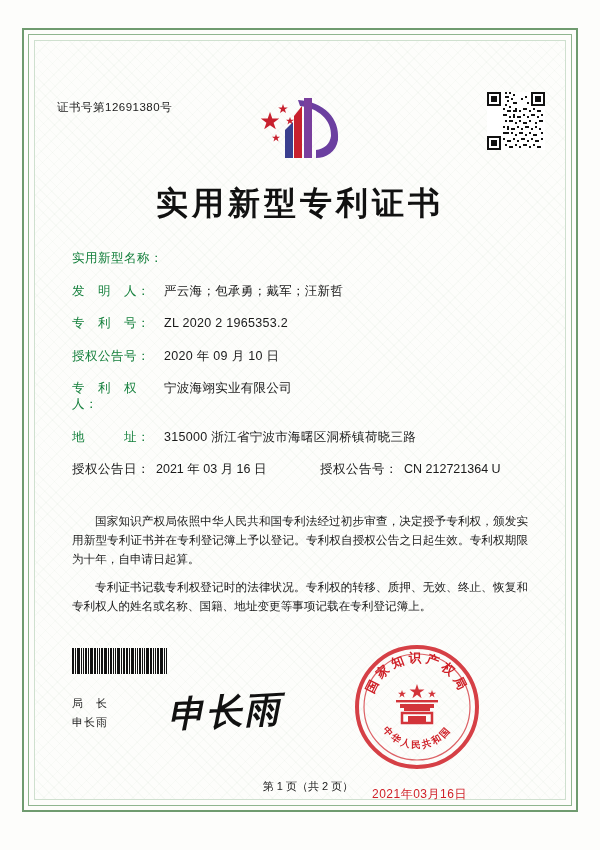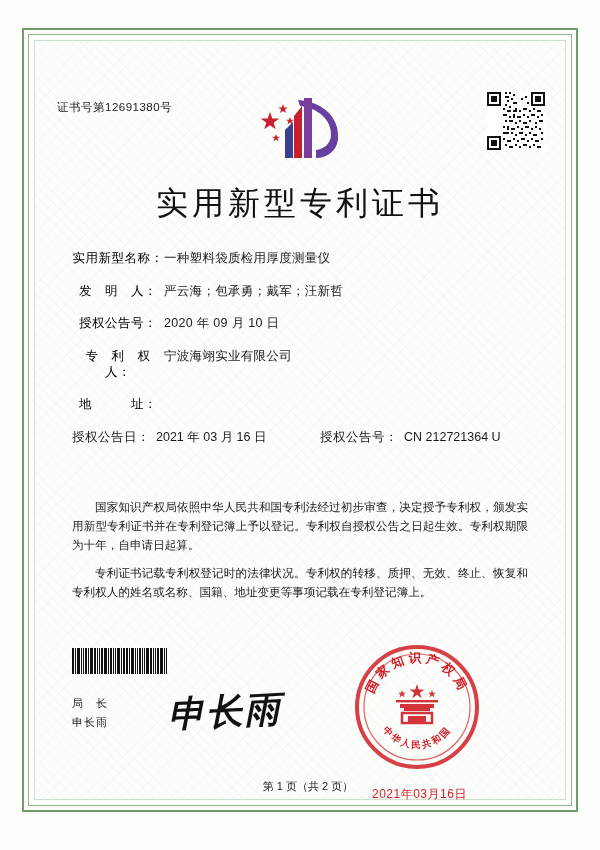--- a/index.html
+++ b/index.html
@@ -87,44 +87,43 @@
     width: 92px; height: 72px;
   }
 
   .title {
     position: absolute;
     left: 0; right: 0;
     top: 182px;
     text-align: center;
     font-family: "DejaVu Serif", "Liberation Serif", serif;
     font-size: 32px;
-    font-weight: normal;
+    font-weight: bold;
     letter-spacing: 4px;
     color: #111;
   }
 
   .fields {
     position: absolute;
     left: 72px;
     top: 250px;
     width: 456px;
   }
   .field-row {
     display: flex;
     align-items: flex-start;
     margin-bottom: 16.5px;
     font-size: 12.5px;
     line-height: 16px;
   }
   .field-label {
     width: 92px;
     flex: 0 0 92px;
-    color: #000000;
+    color: #15803d;
     letter-spacing: 0.5px;
-    text-align: center;
   }
   .field-value {
     flex: 1;
     color: #1a1a1a;
     letter-spacing: 0.3px;
   }
 
   .row-split {
     display: flex;
     align-items: flex-start;
@@ -139,21 +138,21 @@
   .row-split .half.left { width: 248px; }
   .row-split .lbl {
     letter-spacing: 0.5px;
     margin-right: 6px;
     text-align: center;
   }
 
   .paragraphs {
     position: absolute;
     left: 72px;
-    top: 497px;
+    top: 511px;
     width: 456px;
     font-size: 11.6px;
     line-height: 19px;
     text-align: justify;
     color: #1a1a1a;
   }
   .paragraphs p {
     margin: 0 0 9px 0;
     text-indent: 23px;
   }
@@ -357,36 +356,40 @@
         <polygon points="22,42 23,44.8 26,44.8 23.6,46.5 24.5,49.4 22,47.6 19.5,49.4 20.4,46.5 18,44.8 21,44.8"></polygon>
       </g>
     </svg>
   </div>
 
   <div class="title">实用新型专利证书</div>
 
   <div class="fields">
     <div class="field-row">
       <div class="field-label">实用新型名称：</div>
-      <div class="field-value">一种塑料袋质检用厚度测量仪</div>
     </div>
     <div class="field-row">
       <div class="field-label">发　明　人：</div>
       <div class="field-value">严云海；包承勇；戴军；汪新哲</div>
     </div>
     <div class="field-row">
+      <div class="field-label">专　利　号：</div>
+      <div class="field-value">ZL 2020 2 1965353.2</div>
+    </div>
+    <div class="field-row">
       <div class="field-label">授权公告号：</div>
       <div class="field-value">2020 年 09 月 10 日</div>
     </div>
     <div class="field-row">
       <div class="field-label">专　利　权　人：</div>
       <div class="field-value">宁波海翊实业有限公司</div>
     </div>
     <div class="field-row">
       <div class="field-label">地　　　址：</div>
+      <div class="field-value">315000 浙江省宁波市海曙区洞桥镇荷晓三路</div>
     </div>
 
     <div class="row-split">
       <div class="half left">
         <span class="lbl">授权公告日：</span>
         <span>2021 年 03 月 16 日</span>
       </div>
       <div class="half">
         <span class="lbl">授权公告号：</span>
         <span>CN 212721364 U</span>

